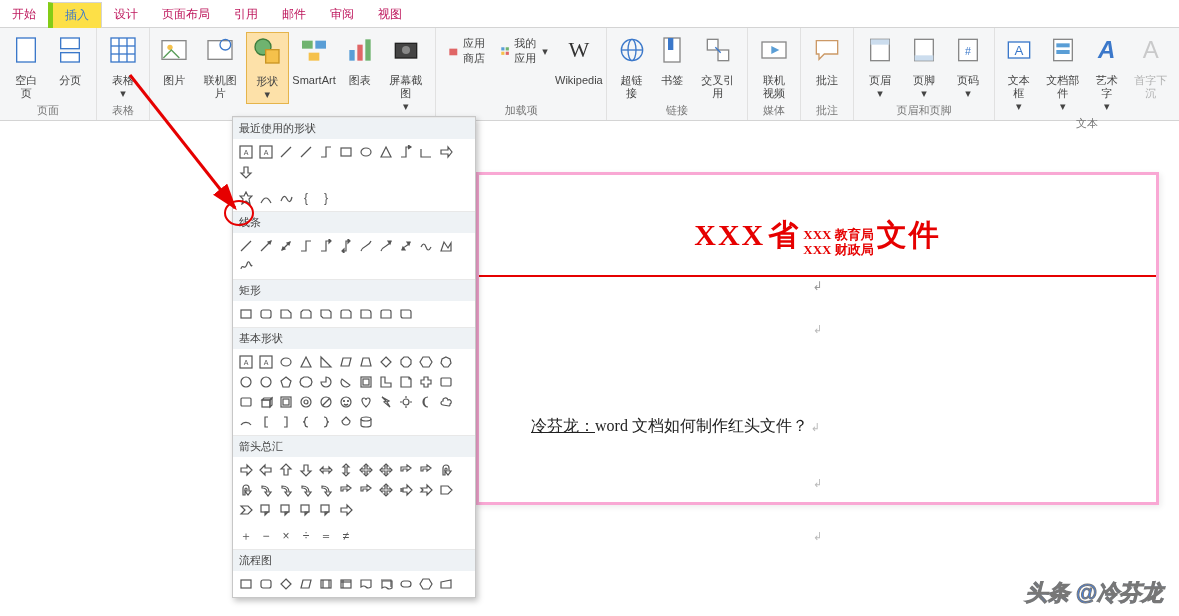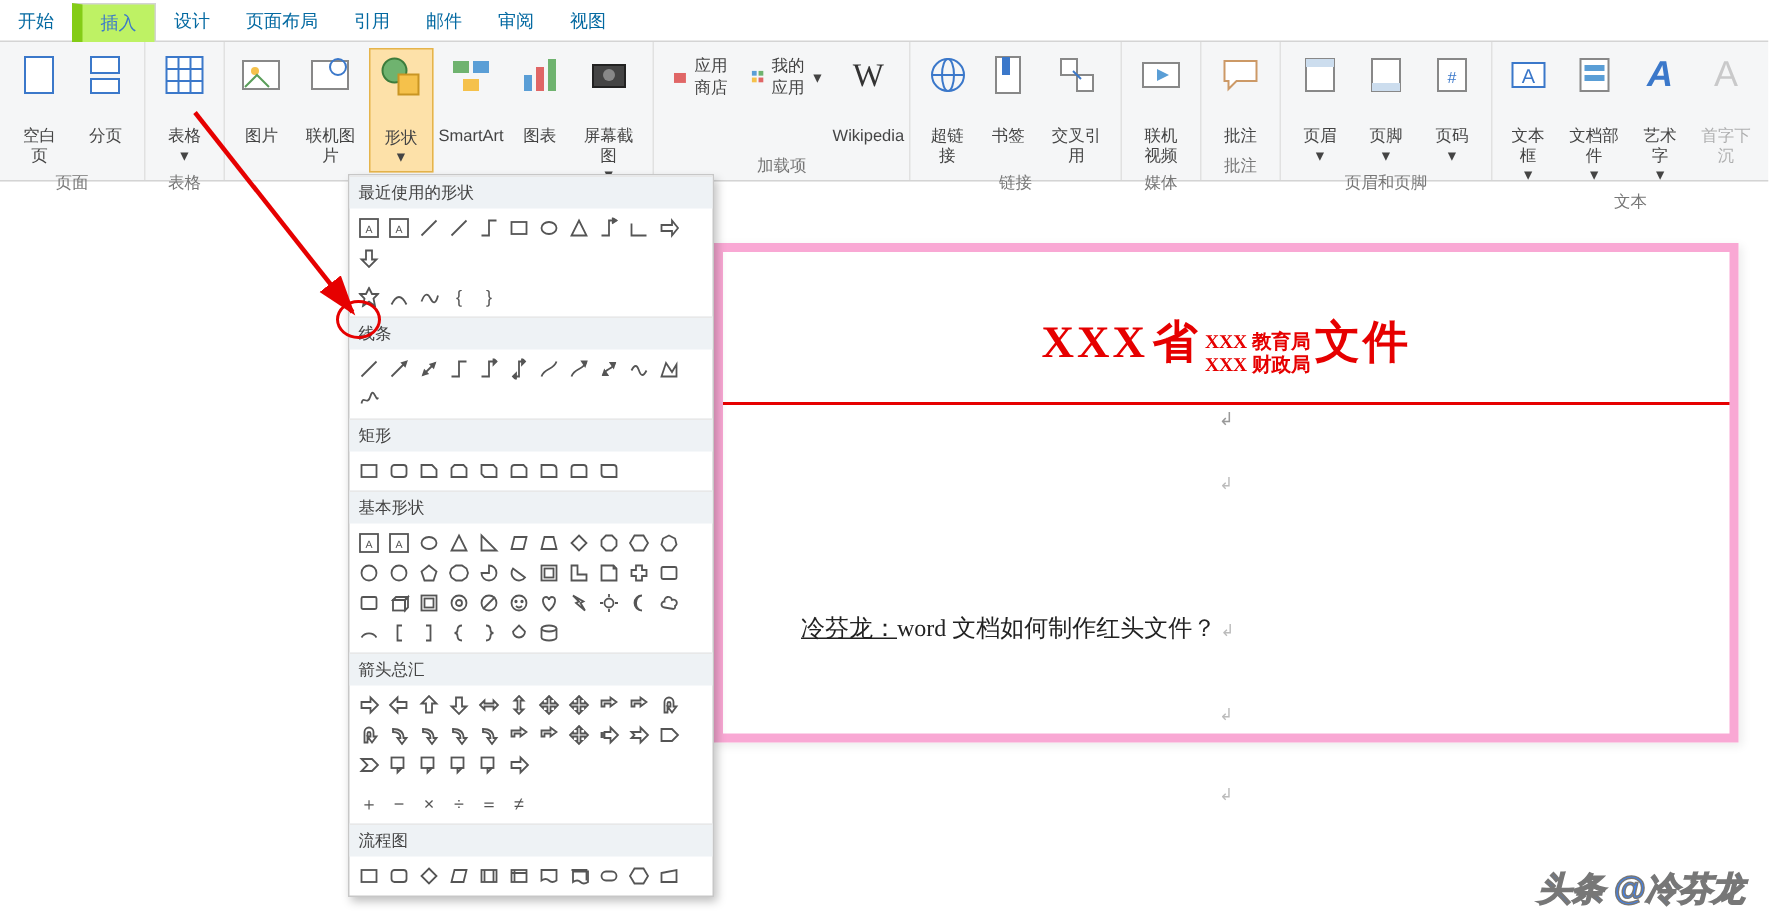--- a/index.html
+++ b/index.html
@@ -1,38 +1,38 @@
 <!DOCTYPE html>
 <html><head>
 <meta charset="utf-8">
 <style>
   * { margin: 0; padding: 0; box-sizing: border-box; }
   body { font-family: "Microsoft YaHei", Arial, sans-serif; font-size: 12px; background: #fff; overflow: hidden; width: 1179px; height: 616px; position: relative; }
   .titlebar { text-align: center; font-size: 12px; color: #666; padding: 0 0 2px 0; background:#fff; position:absolute; left:0; right:0; top:0; height:18px; line-height:18px;}
   .tabs { display: flex; background: #fff; border-bottom: 1px solid #d4d4d4; height: 26px; align-items:flex-end; position:absolute; top:2px; left:0; right:0;}
-  .tab { padding: 4px 12px; color: #0369a1; cursor:pointer; }
-  .tab.active { background: #bef264; border-top:1px solid #d4d4d4; border-left:7px solid #84cc16; border-right:1px solid #d4d4d4; color:#3b78ca; position:relative; top:1px;}
+  .tab { padding: 4px 12px; color: #be185d; cursor:pointer; }
+  .tab.active { background: #fde047; border-top:1px solid #d4d4d4; border-left:5px solid #84cc16; border-right:1px solid #d4d4d4; color:#3b78ca; position:relative; top:1px;}
   .ribbon { display:flex; background:#f5f6f7; border-bottom:1px solid #d4d4d4; position:absolute; top:28px; left:0; right:0; height:93px;}
   .group { display:flex; flex-direction:column; align-items:center; padding:4px 4px 1px 4px; border-right:1px solid #e1e1e1; }
   .group-items { display:flex; flex:1; align-items:flex-start; }
   .btn-large { display:flex; flex-direction:column; align-items:center; padding:2px 6px; cursor:pointer; min-width:38px;}
   .btn-large .ic { width:32px; height:32px; display:flex; align-items:center; justify-content:center;}
-  .btn-large .lbl { font-size:11px; color:#444; text-align:center; line-height:13px; margin-top:19px;}
+  .btn-large .lbl { font-size:11px; color:#444; text-align:center; line-height:13px; margin-top:8px;}
   .btn-stack { display:flex; flex-direction:row; padding:2px 4px;}
   .btn-small { display:flex; align-items:center; padding:2px 4px; cursor:pointer; font-size:11px; color:#444;}
   .btn-small .ic{ width:16px; height:16px; margin-right:4px; display:flex; align-items:center; justify-content:center;}
   .group-label { font-size:11px; color:#777; text-align:center; padding:1px 0 1px 0; width:100%;}
   .active-btn { background:#fde1a9; border:1px solid #e5b44b;}
   .shapes-panel { position:absolute; top:116px; left:232px; width:244px; background:#fff; border:1px solid #c7c7c7; box-shadow:2px 3px 6px rgba(0,0,0,.25); z-index:10;}
   .shp-section-title{ background:#eef2f5; padding:3px 6px; font-size:11px; color:#444; border-top:1px solid #e8e8e8;}
   .shp-row{ display:flex; flex-wrap:wrap; padding:3px 3px;}
   .shp{ width:18px; height:18px; margin:1px; display:flex; align-items:center; justify-content:center; cursor:pointer; color:#555;}
   .shp svg{ width:14px; height:14px; stroke:#555; fill:none; stroke-width:1.2;}
   .page-area{ position:absolute; top:140px; left:476px; right:0; bottom:0; background:#fff;}
-  .page{ position:absolute; top:22px; left:0; right:20px; height:333px; background:#fff; border:6px solid #f9a8d4; box-shadow:2px 2px 6px rgba(0,0,0,.08);}
+  .page{ position:absolute; top:32px; left:0; right:20px; height:333px; background:#fff; border:3px solid #f9a8d4; box-shadow:2px 2px 6px rgba(0,0,0,.08);}
   .doc-head{ text-align:center; margin-top:40px;}
   .doc-head-text{ color:#e60000; font-family:"SimSun","FangSong",serif;}
   .big{ font-size:30px; font-weight:bold; letter-spacing:2px;}
   .stack{ display:inline-block; vertical-align:middle; font-size:13px; line-height:15px; margin:0 3px;}
   .red-line{ height:2px; background:#e60000; margin:18px 0 0 0;}
   .cursor-mark{ text-align:center; font-size:12px; color:#999; margin-top:2px;}
   .doc-body{ font-size:16px; color:#222; margin:80px 60px 0 52px; font-family:"SimSun",serif;}
   .doc-body u{ text-decoration:underline;}
   .watermark{ position:absolute; bottom:8px; right:16px; font-size:22px; color:#3b82f6; font-style:italic; -webkit-text-stroke:1px #777; font-weight:bold;}
   .arrow{ position:absolute; top:70px; left:120px; width:140px; height:150px; z-index:20;}

